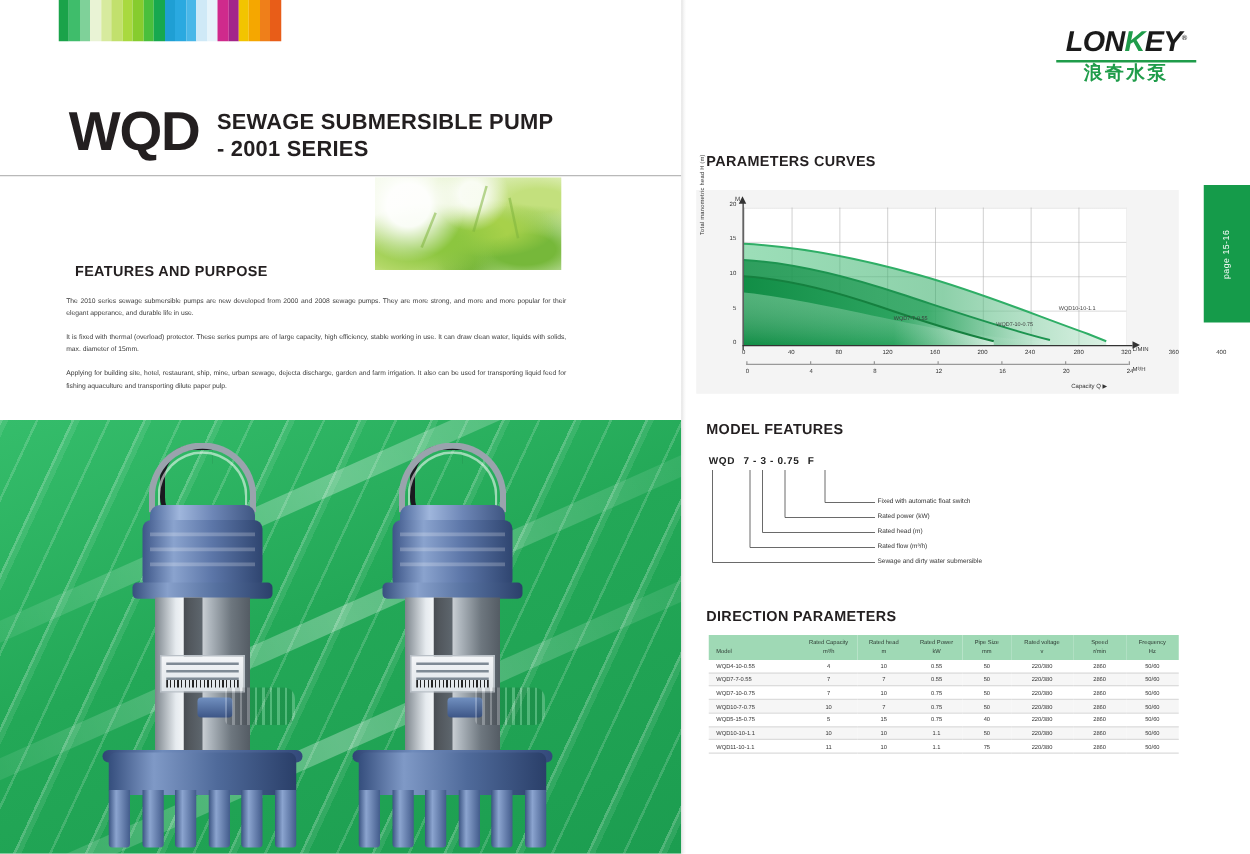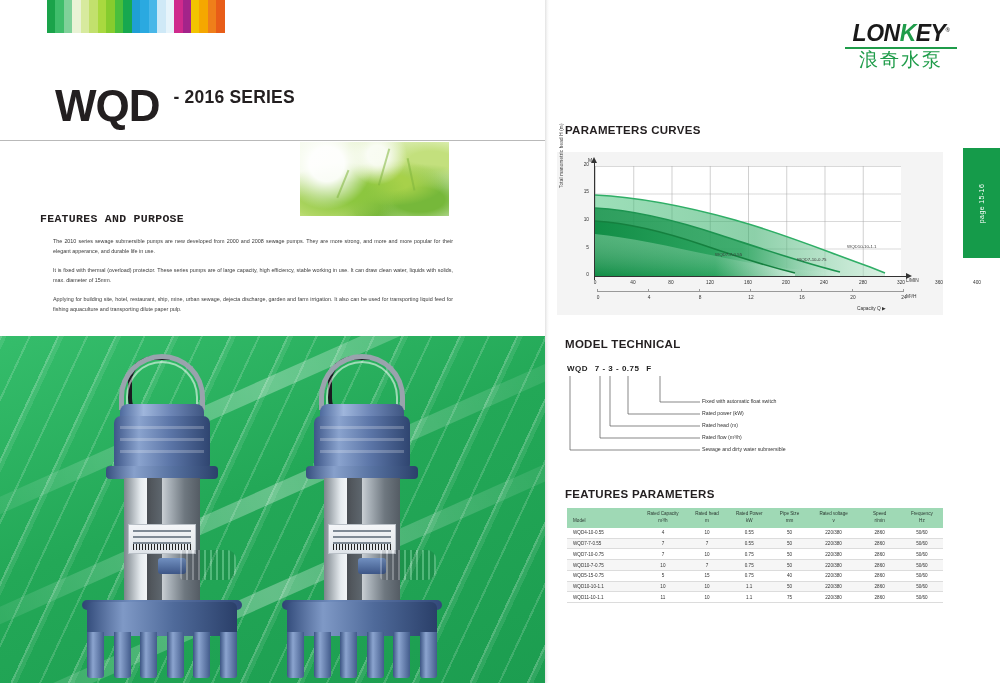--- a/index.html
+++ b/index.html
@@ -31,21 +31,21 @@
       radial-gradient(ellipse at 62% 55%, #a7d14a 0 13%, rgba(167,209,74,0) 40%),
       radial-gradient(ellipse at 80% 78%, #76b83a 0 15%, rgba(118,184,58,0) 44%),
       radial-gradient(ellipse at 12% 85%, #b6d96b 0 12%, rgba(182,217,107,0) 38%),
       radial-gradient(ellipse at 88% 25%, #c3e07d 0 12%, rgba(195,224,125,0) 36%),
       radial-gradient(ellipse at 45% 90%, #6fae35 0 11%, rgba(111,174,53,0) 34%),
       linear-gradient(130deg, #f2f9e6 0%, #d9ecb4 38%, #eaf5d2 68%, #fbfdf6 100%);
   }
   .leaf-photo .stem { position: absolute; background: #7fb53e; opacity: .55; }
 
   .sec-head { font-size: 11.5px; font-weight: bold; color: #231f20; letter-spacing: .3px; }
-  .features-head { position: absolute; left: 40px; top: 212px; font-family: Liberation Mono, monospace; }
+  .features-head { position: absolute; left: 60px; top: 212px; }
 
   .body-copy { position: absolute; left: 53px; top: 236px; width: 400px;
                font-size: 5.4px; color: #3a3a3a; line-height: 1.85; }
   .body-copy p { margin-bottom: 9px; text-align: justify; }
 
   .hero { position: absolute; left: 0; top: 336px; width: 545px; height: 347px; overflow: hidden;
     background:
       repeating-linear-gradient(115deg, rgba(255,255,255,.16) 0 2px, rgba(255,255,255,0) 2px 26px),
       repeating-linear-gradient(115deg, rgba(255,255,255,.09) 0 6px, rgba(255,255,255,0) 6px 52px),
       linear-gradient(160deg, #35bd6b 0%, #23a857 45%, #1c9d50 100%);
@@ -105,21 +105,21 @@
 
   
   .right-page { position: absolute; left: 549px; top: 0; width: 451px; height: 683px; background: #fff; }
 
   .logo { position: absolute; left: 837px; top: 22px; width: 128px; text-align: center; }
   .logo .word { font-size: 23px; font-weight: bold; font-style: italic; color: #1a1a1a; letter-spacing: -.5px;
     line-height: 1; position: relative; display: inline-block; }
   .logo .word .k-green { color: #1f9c4a; }
   .logo .reg { font-size: 6px; vertical-align: super; color: #444; font-style: normal; }
   .logo .rule { width: 112px; height: 2px; background: #1f9c4a; margin: 2px auto 1px; }
-  .logo .cn { font-size: 19px; font-weight: normal; color: #1f9c4a; letter-spacing: 2px; line-height: 1.1; }
+  .logo .cn { font-size: 15px; font-weight: bold; color: #1f9c4a; letter-spacing: 2px; line-height: 1.1; }
 
   .page-tab { position: absolute; left: 963px; top: 148px; width: 37px; height: 110px;
     background: #159b4a; display: flex; align-items: center; justify-content: center; }
   .page-tab span { transform: rotate(-90deg); white-space: nowrap; color: #fff; font-size: 7px; letter-spacing: .4px; }
 
   .perf-head { position: absolute; left: 565px; top: 124px; }
   .chart-box { position: absolute; left: 557px; top: 152px; width: 386px; height: 163px;
     background: #f4f4f4; }
 
   .chart-inner { position: absolute; left: 0; top: 0; width: 386px; height: 163px; }
@@ -193,21 +193,22 @@
         <div class="bar" style="background: rgb(163, 36, 138); flex: 1 1 0%;"></div>
         <div class="bar" style="background: rgb(242, 196, 0); flex: 1 1 0%;"></div>
         <div class="bar" style="background: rgb(245, 167, 0); flex: 1 1 0%;"></div>
         <div class="bar" style="background: rgb(239, 127, 26); flex: 1 1 0%;"></div>
         <div class="bar" style="background: rgb(232, 93, 24); flex: 1 1 0%;"></div>
       </div>
 
     <div class="title-block">
       <div class="wqd">WQD</div>
       <div class="title-right">
-        <div>- 2016 SERIES</div>
+        <div>SEWAGE SUBMERSIBLE PUMP</div>
+        <div>- 2001 SERIES</div>
       </div>
     </div>
 
     <div class="hrule"></div>
 
     <div class="leaf-photo">
       <div class="stem" style="left:56%;top:8%;width:1.5px;height:52%;transform:rotate(16deg);"></div>
       <div class="stem" style="left:74%;top:22%;width:1.5px;height:44%;transform:rotate(-12deg);"></div>
       <div class="stem" style="left:28%;top:36%;width:1.5px;height:40%;transform:rotate(22deg);"></div>
     </div>
@@ -394,21 +395,21 @@
 
       <div class="unit-m3h">M³/H</div>
       <div class="cap-q"><span>Capacity Q</span> ▶</div>
 
       <div class="curve-label" style="left:158px; top:100px;">WQD7-7-0.55</div>
       <div class="curve-label" style="left:240px; top:105px;">WQD7-10-0.75</div>
       <div class="curve-label" style="left:290px; top:92px;">WQD10-10-1.1</div>
     </div>
   </div>
 
-  <div class="sec-head model-head">MODEL TECHNICAL</div>
+  <div class="sec-head model-head">MODEL FEATURES</div>
 
   <div class="model-code">
     <span>WQD</span>
     <span>7 - 3 - 0.75</span>
     <span>F</span>
   </div>
 
   <div class="md-lines">
     <svg width="330" height="86">
       <g stroke="#555" stroke-width="0.7" fill="none">
@@ -419,21 +420,21 @@
         <path d="M100,4 V30 H140"></path>
       </g>
     </svg>
     <div class="md-item" style="left:142px; top:26px;">Fixed with automatic  float switch</div>
     <div class="md-item" style="left:142px; top:38px;">Rated power (kW)</div>
     <div class="md-item" style="left:142px; top:50px;">Rated head (m)</div>
     <div class="md-item" style="left:142px; top:62px;">Rated flow (m³/h)</div>
     <div class="md-item" style="left:142px; top:74px;">Sewage and dirty water submersible</div>
   </div>
 
-  <div class="sec-head tech-head">FEATURES PARAMETERS</div>
+  <div class="sec-head tech-head">DIRECTION PARAMETERS</div>
 
   <table class="tech">
     <thead>
       <tr>
         <th style="width:19%">
           <span>Model</span></th>
         <th style="width:12%">
           <span>Rated Capacity</span><span class="unit-sub">m³/h</span></th>
         <th style="width:11%">
           <span>Rated head</span><span class="unit-sub">m</span></th>

